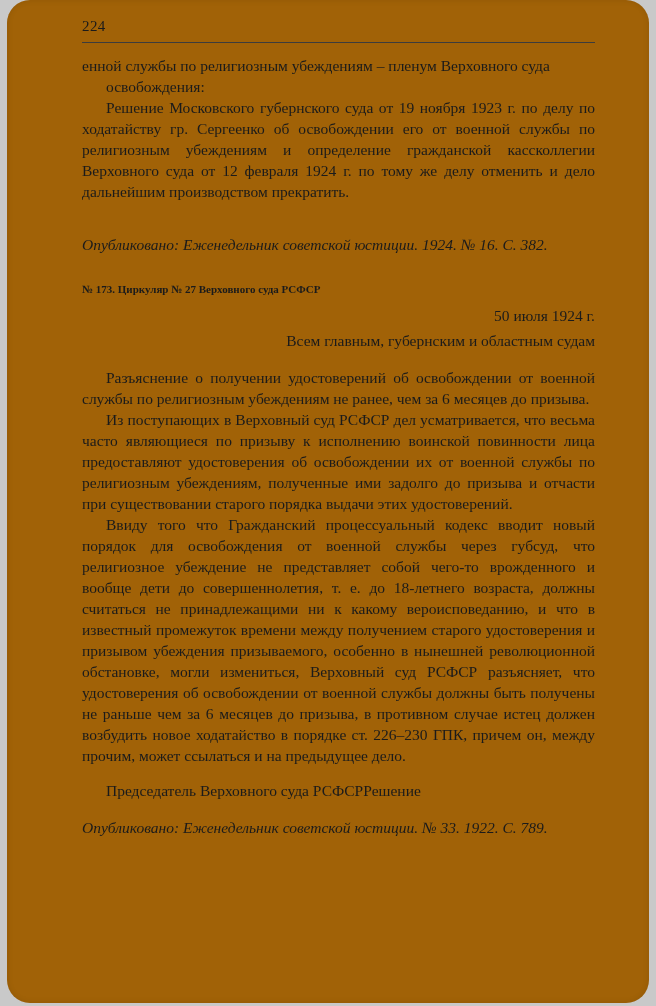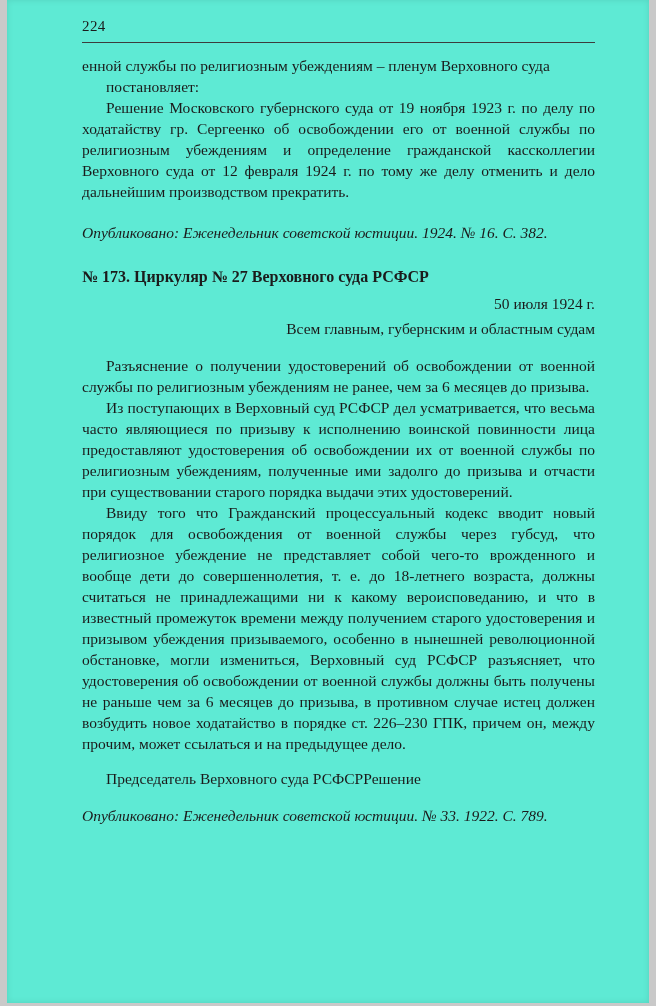--- a/index.html
+++ b/index.html
@@ -7,24 +7,25 @@
   body {
     width: 656px; height: 1006px;
     background: #c9c9c9;
     position: relative;
     overflow: hidden;
     font-family: "Liberation Serif", "DejaVu Serif", serif;
   }
   .page {
     position: absolute;
     left: 7px; right: 7px; top: 0; bottom: 3px;
-    background: #5eead4;
+    background: #a16207;
     color: #1b1b1b;
     padding: 16px 54px 0 75px;
     box-shadow: inset 0 0 6px rgba(0,0,0,0.10);
+    border-radius: 23px;
   }
   .page-number {
     font-size: 15px;
     line-height: 20px;
     letter-spacing: 0.4px;
   }
   .header-rule {
     border-bottom: 1.2px solid #3c3c3c;
     margin-top: 6px;
     height: 0;
@@ -39,24 +40,24 @@
     text-align: justify;
     text-indent: 24px;
   }
   .no-indent { text-indent: 0; }
   .first-indent { padding-left: 24px; }
   .published {
     font-style: italic;
     text-align: left;
     text-indent: 0;
   }
-  .pub-1 { margin-top: 20px; margin-bottom: 23px; }
+  .pub-1 { margin-top: 32px; margin-bottom: 23px; }
   .pub-2 { margin-top: 16px; }
   .heading {
-    font-size: 16px;
+    font-size: 11px;
     font-weight: bold;
     line-height: 22px;
     margin-bottom: 5px;
   }
   .right-line { text-align: right; }
   .date-line { margin-bottom: 4px; }
   .addressee-line { margin-bottom: 16px; }
   .signature-row {
     display: flex;
     margin-top: 14px;
@@ -67,21 +68,21 @@
 <body>
 
 <div class="page">
 
   <div class="page-number">224</div>
 
   <div class="header-rule"></div>
 
   <div class="text-block">
 
-    <p class="par no-indent"><span>енной службы по религиозным убеждениям – пленум Верховного суда</span><br><span class="first-indent">постановляет:</span></p>
+    <p class="par no-indent"><span>енной службы по религиозным убеждениям – пленум Верховного суда</span><br><span class="first-indent">освобождения:</span></p>
 
     <p class="par">Решение Московского губернского суда от 19 ноября 1923 г. по делу по ходатайству гр. Сергеенко об освобождении его от военной службы по религиозным убеждениям и определение гражданской кассколлегии Верховного суда от 12 февраля 1924 г. по тому же делу отменить и дело дальнейшим производством прекратить.</p>
 
     <p class="published pub-1">Опубликовано: Еженедельник советской юстиции. 1924. № 16. С. 382.</p>
 
     <h2 class="heading">№ 173. Циркуляр № 27 Верховного суда РСФСР</h2>
 
     <p class="right-line date-line">50 июля 1924 г.</p>
 
     <p class="right-line addressee-line">Всем главным, губернским и областным судам</p>

